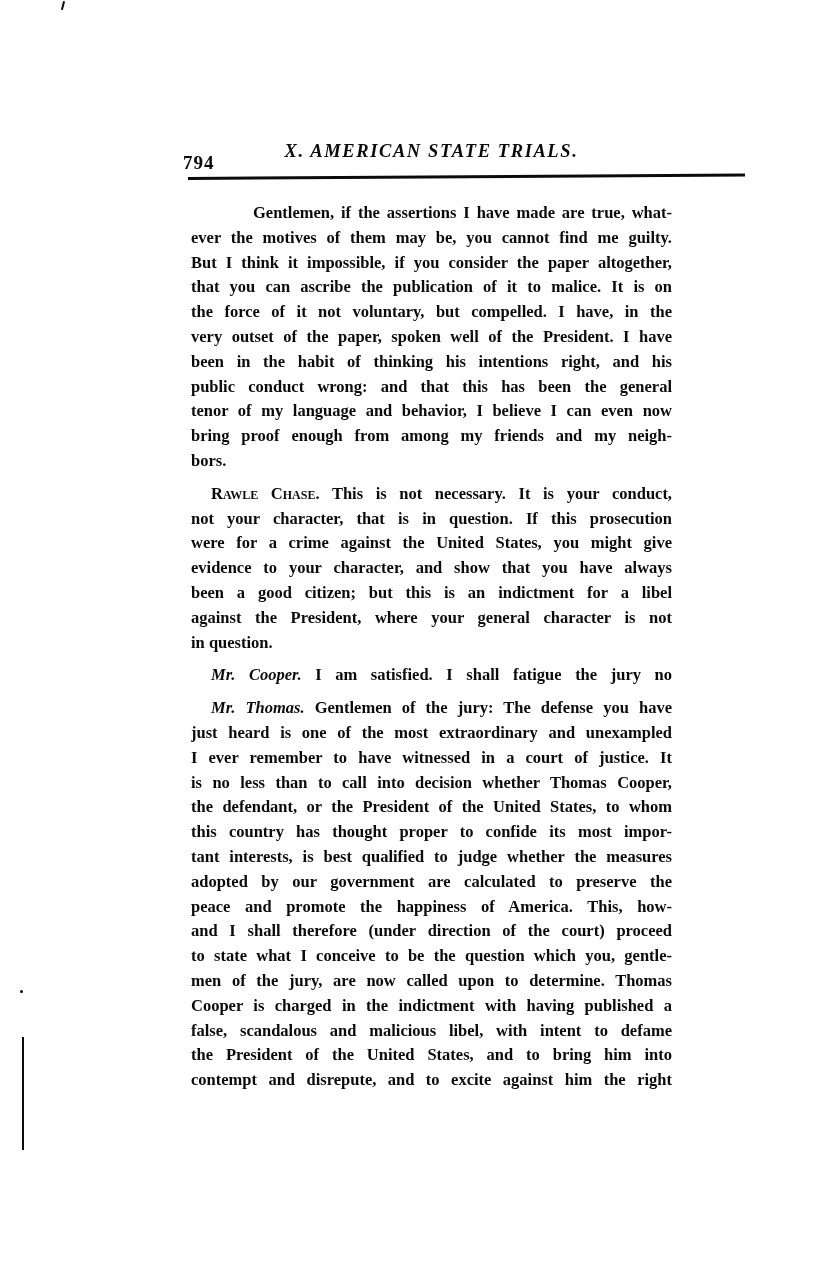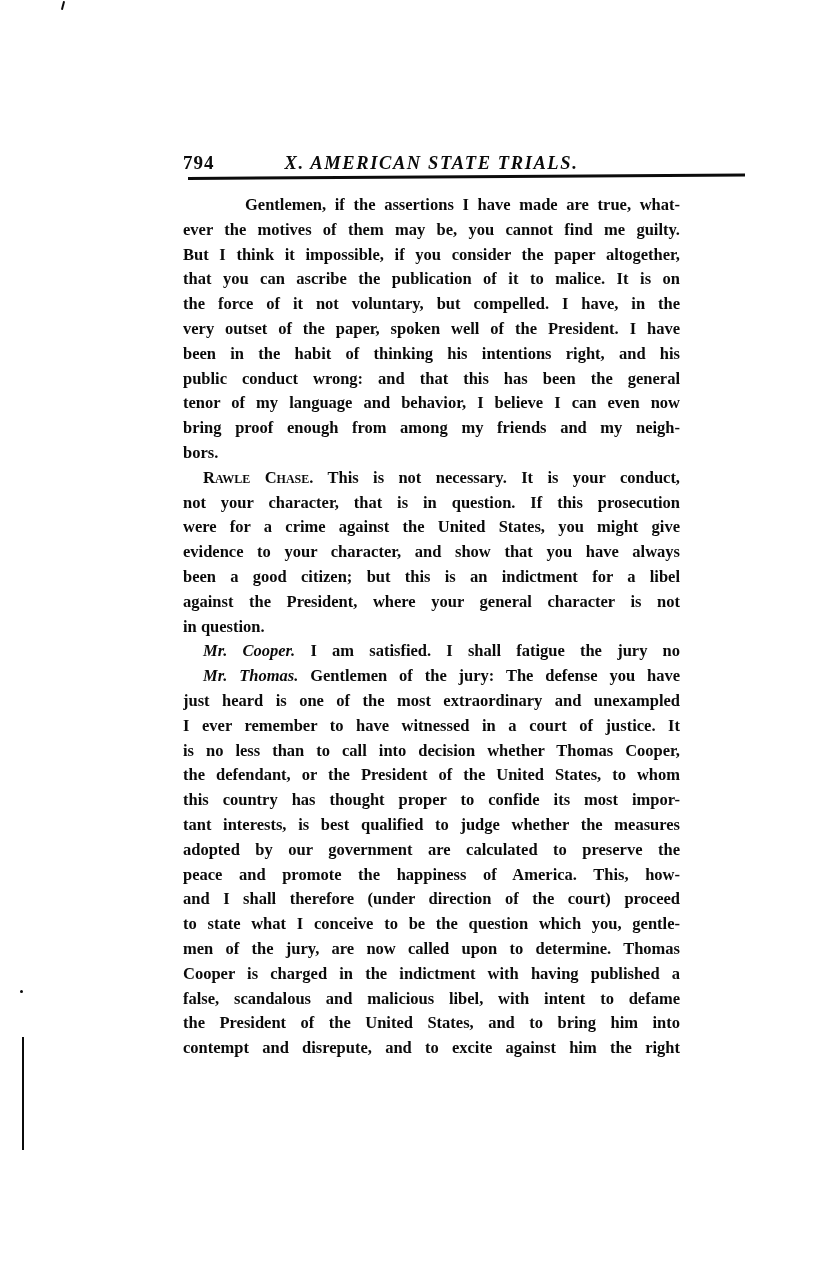--- a/index.html
+++ b/index.html
@@ -28,21 +28,21 @@
     position: absolute;
     left: 0;
     top: 11px;
     font-size: 19px;
     font-weight: bold;
     letter-spacing: 1px;
   }
   #running-title {
     position: absolute;
     left: 0;
-    top: 12px;
+    top: 0;
     width: 100%;
     text-align: center;
     font-size: 18.5px;
     font-weight: bold;
     font-style: italic;
     letter-spacing: 1.6px;
     white-space: nowrap;
   }
   #header-rule {
     position: absolute;
@@ -54,21 +54,21 @@
     transform: rotate(-0.35deg);
     transform-origin: left center;
   }
   
   #body-text {
     position: absolute;
     left: 183px;
     top: 193px;
     width: 497px;
   }
-  .para { margin: 0; padding: 0; }
+  .para { margin: 8px; padding: 0; }
   .line {
     font-size: 16.5px;
     font-weight: bold;
     line-height: 24.8px;
     height: 24.8px;
     text-align: justify;
     text-align-last: justify;
     white-space: normal;
     overflow: hidden;
   }

